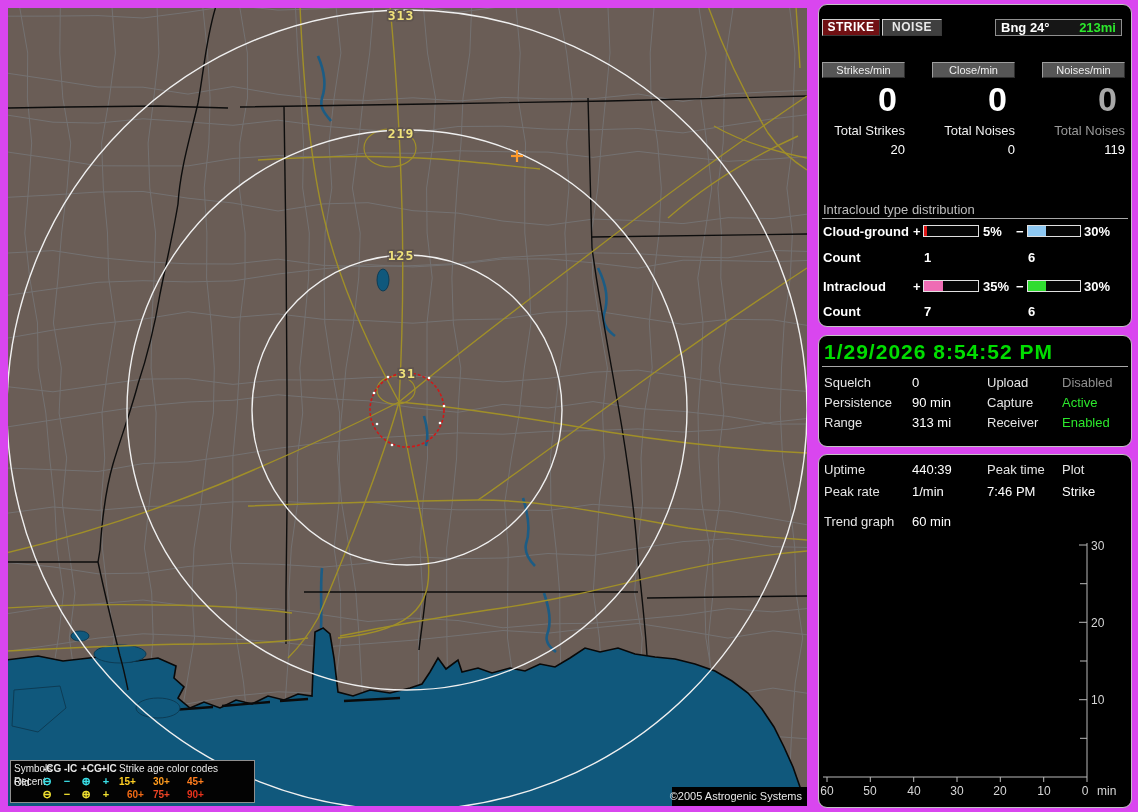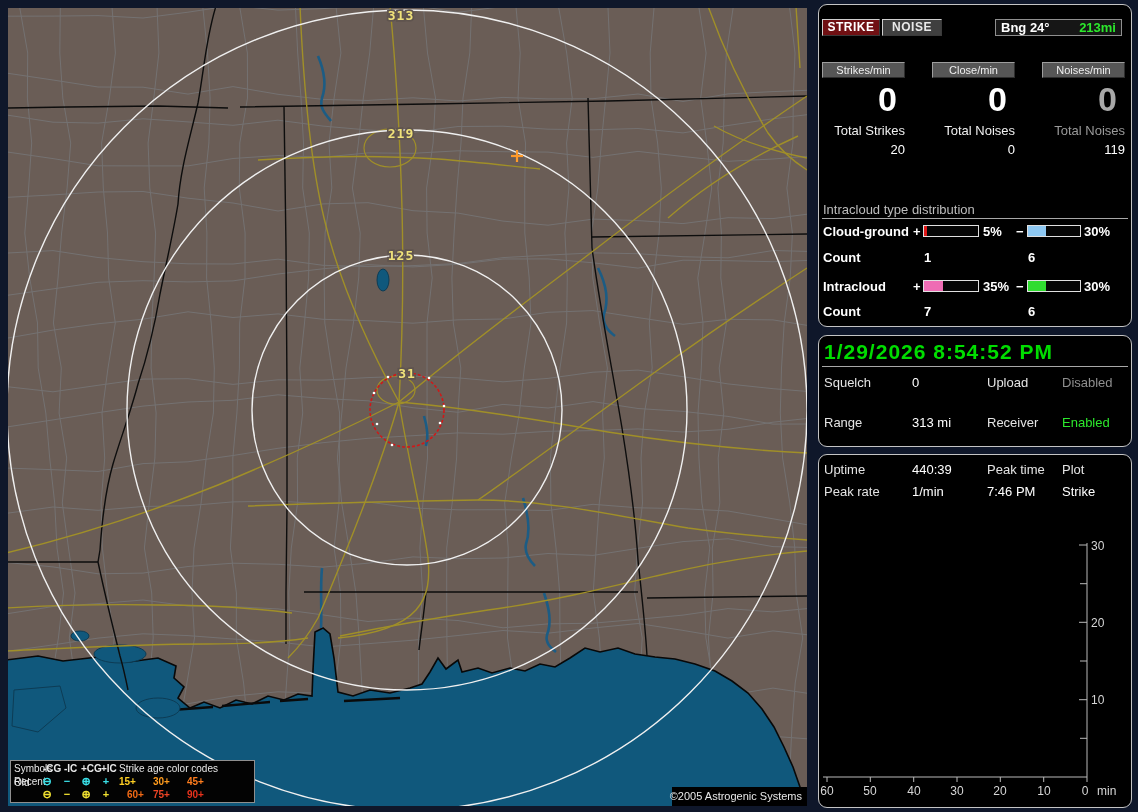--- a/index.html
+++ b/index.html
@@ -1,17 +1,17 @@
 <!DOCTYPE html>
 <html><head>
 <meta charset="utf-8">
 <style>
   html,body{margin:0;padding:0;background:#000;width:1138px;height:812px;overflow:hidden;
     font-family:"Liberation Sans",sans-serif;-webkit-font-smoothing:antialiased;}
-  #stage{position:absolute;left:0;top:0;width:1138px;height:812px;background:#0f172a;}
+  #stage{position:absolute;left:0;top:0;width:1138px;height:812px;background:#d946ef;}
 
   
   #map{position:absolute;left:8px;top:8px;width:799px;height:798px;background:#6a5d56;overflow:hidden;}
   #map svg{display:block;}
 
   
   #legend{position:absolute;left:2px;top:752px;width:243px;height:41px;background:#030303;
     border:1px solid #8f8f8f;font-size:10px;color:#e8e8e8;}
   .lg{position:absolute;white-space:nowrap;line-height:12px;}
   .lg.sym{font-size:11px;font-weight:bold;text-align:center;width:14px;}
@@ -305,40 +305,50 @@
 
     <div class="panel" id="p2">
       <div id="clock">1/29/2026 8:54:52 PM</div>
       <div class="hline" style="top:30px"></div>
       <div class="srow" style="top:39px">
         <span class="c c1 labeltxt">Squelch</span>
         <span class="c c2">0</span>
         <span class="c c3 labeltxt">Upload</span>
         <span class="c c4" style="color: rgb(143, 143, 143);">Disabled</span>
       </div>
+      <div class="srow" style="top:59px">
+        <span class="c c1 labeltxt">Persistence</span>
+        <span class="c c2">90 min</span>
+        <span class="c c3 labeltxt">Capture</span>
+        <span class="c c4" style="color: rgb(44, 232, 44);">Active</span>
+      </div>
       <div class="srow" style="top:79px">
         <span class="c c1 labeltxt">Range</span>
         <span class="c c2">313 mi</span>
         <span class="c c3 labeltxt">Receiver</span>
         <span class="c c4" style="color: rgb(44, 232, 44);">Enabled</span>
       </div>
     </div>
 
     <div class="panel" id="p3">
       <div class="srow" style="top:7px">
         <span class="c c1 labeltxt">Uptime</span>
         <span class="c c2">440:39</span>
         <span class="c c3 labeltxt">Peak time</span>
         <span class="c c4 labeltxt">Plot</span>
       </div>
       <div class="srow" style="top:29px">
         <span class="c c1 labeltxt">Peak rate</span>
         <span class="c c2">1/min</span>
         <span class="c c3">7:46 PM</span>
         <span class="c c4">Strike</span>
+      </div>
+      <div class="srow" style="top:59px">
+        <span class="c c1 labeltxt">Trend graph</span>
+        <span class="c c2">60 min</span>
       </div>
 
       <svg id="trend" viewBox="0 0 312 266">
         <line x1="268" y1="4" x2="268" y2="238"></line>
         <line x1="4" y1="238" x2="268" y2="238"></line>
 
         <line x1="260" y1="6" x2="268" y2="6"></line>
           <line x1="261" y1="44.7" x2="268" y2="44.7"></line>
         <line x1="260" y1="83.3" x2="268" y2="83.3"></line>
           <line x1="261" y1="122" x2="268" y2="122"></line>

